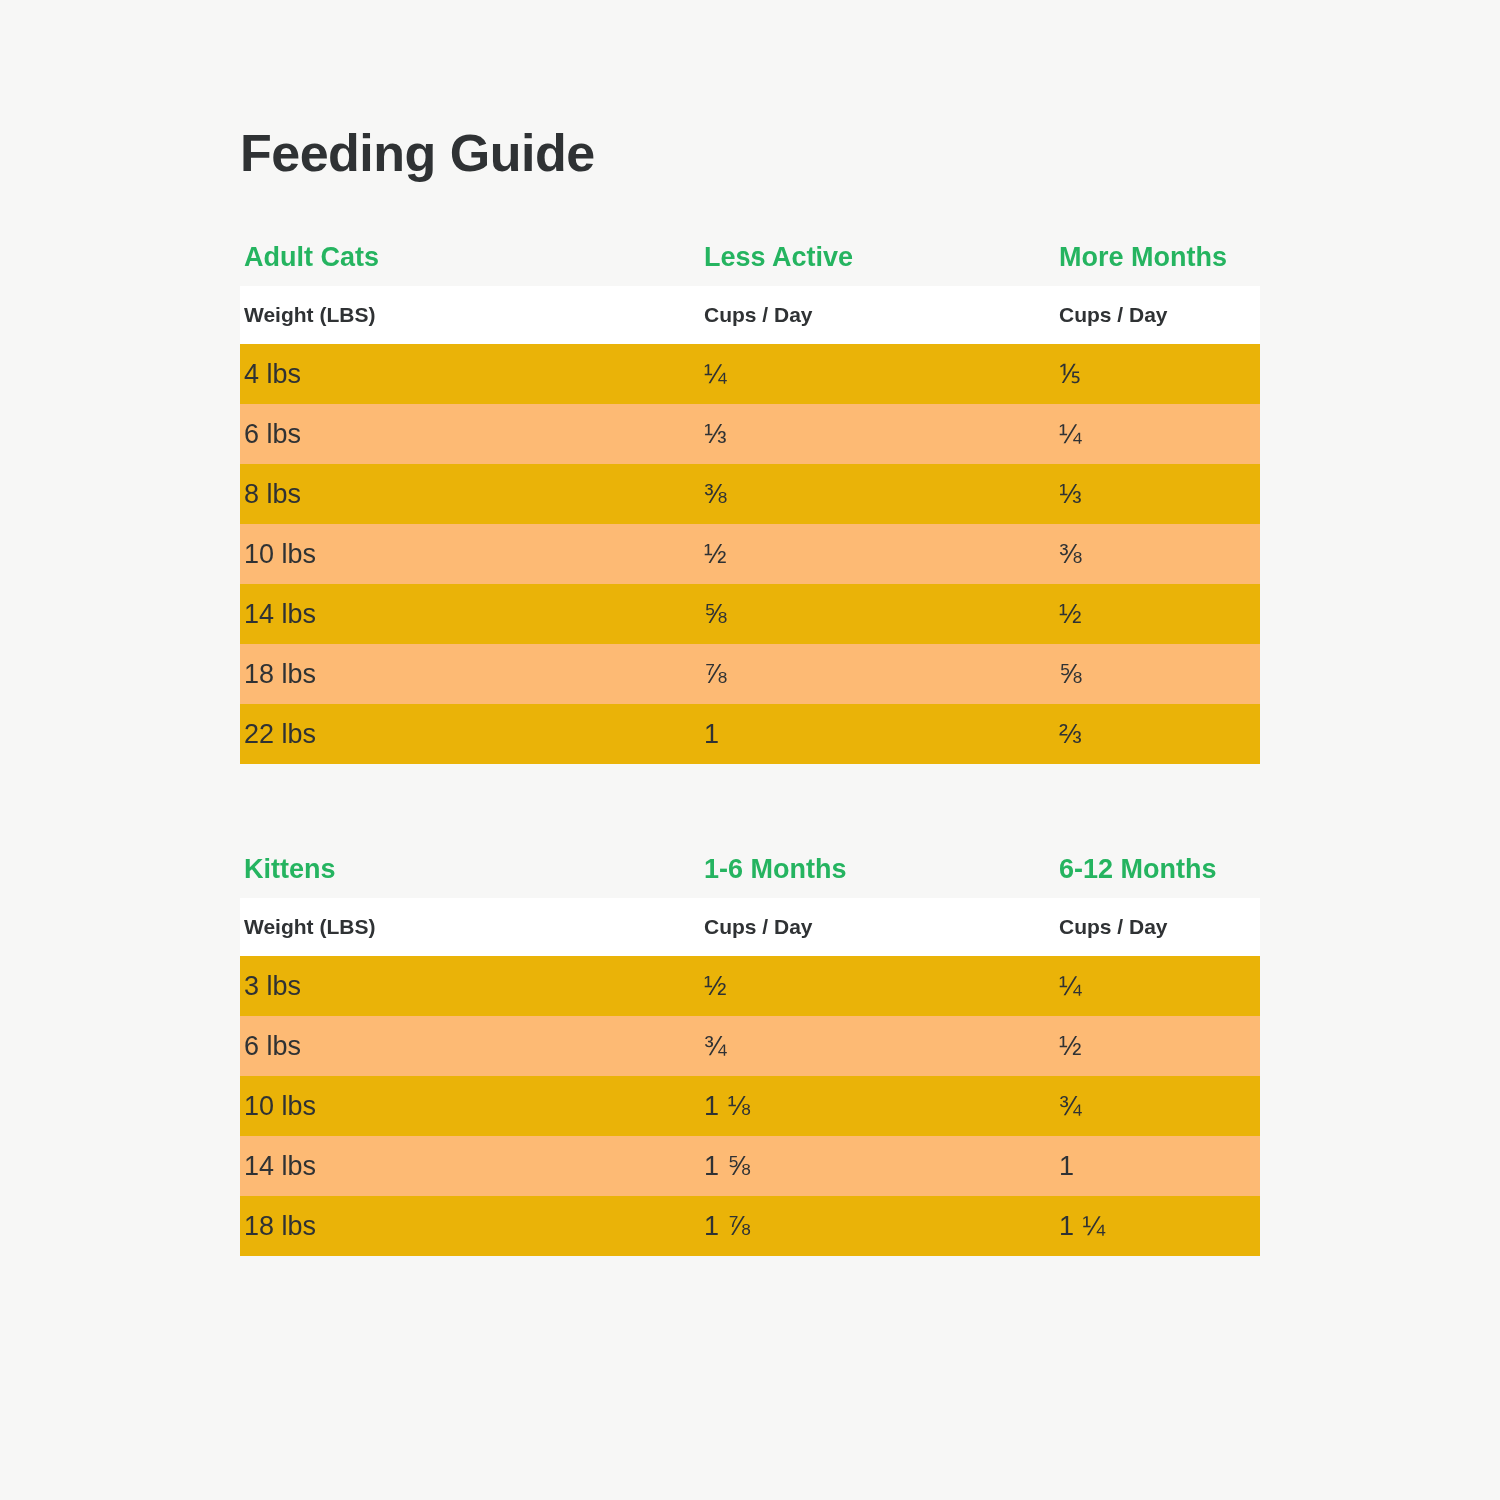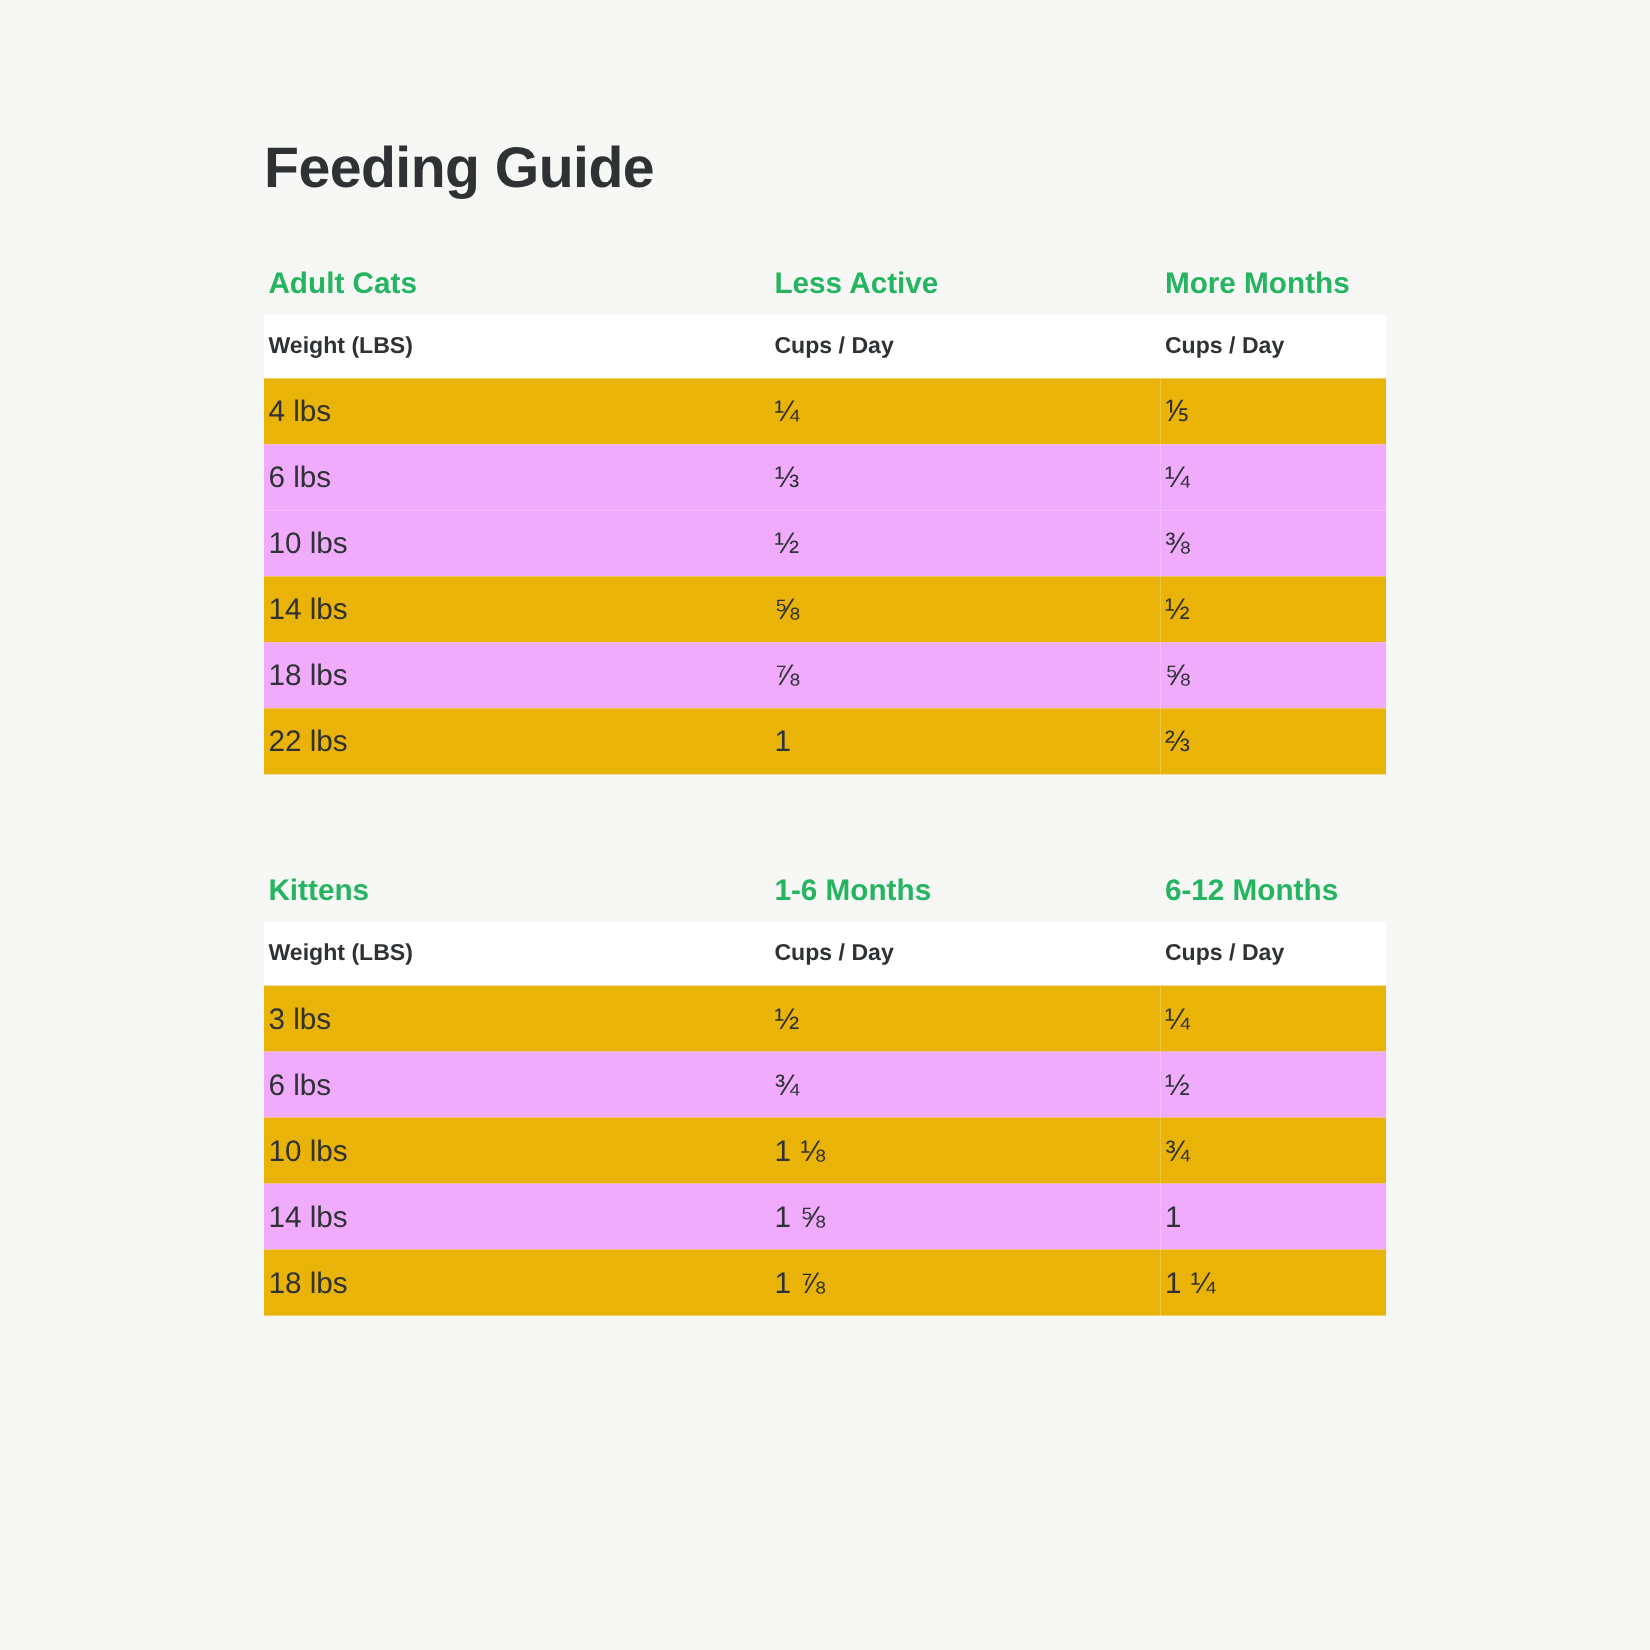--- a/index.html
+++ b/index.html
@@ -61,21 +61,21 @@
     background: #ffffff;
   }
   .data-row td {
     font-size: 27px;
     color: #2f3234;
     height: 60px;
     line-height: 60px;
     padding-left: 4px;
   }
   .data-row.odd td { background: #eab308; }
-  .data-row.even td { background: #f0abfc; }
+  .data-row.even td { background: #fdba74; }
   .frac {
     font-size: 27px;
     letter-spacing: 0.5px;
   }
   .table-gap {
     height: 76px;
   }
 </style>
 </head>
 <body>
@@ -105,20 +105,25 @@
     <tbody>
       <tr class="data-row odd">
         <td>4 lbs</td>
         <td class="frac">¼</td>
         <td class="frac">⅕</td>
       </tr>
       <tr class="data-row even">
         <td>6 lbs</td>
         <td class="frac">⅓</td>
         <td class="frac">¼</td>
+      </tr>
+      <tr class="data-row odd">
+        <td>8 lbs</td>
+        <td class="frac">⅜</td>
+        <td class="frac">⅓</td>
       </tr>
       <tr class="data-row even">
         <td>10 lbs</td>
         <td class="frac">½</td>
         <td class="frac">⅜</td>
       </tr>
       <tr class="data-row odd">
         <td>14 lbs</td>
         <td class="frac">⅝</td>
         <td class="frac">½</td>

